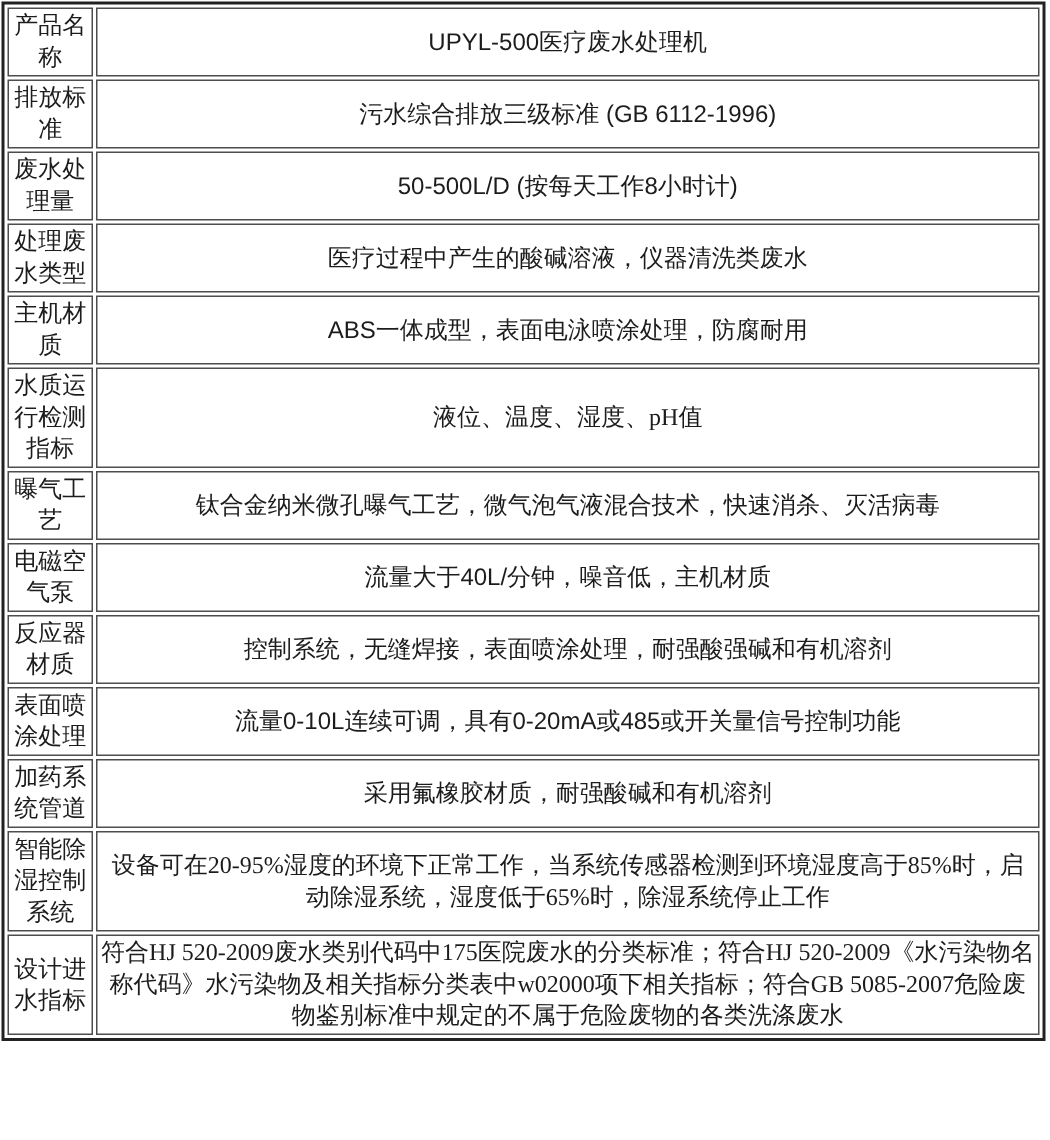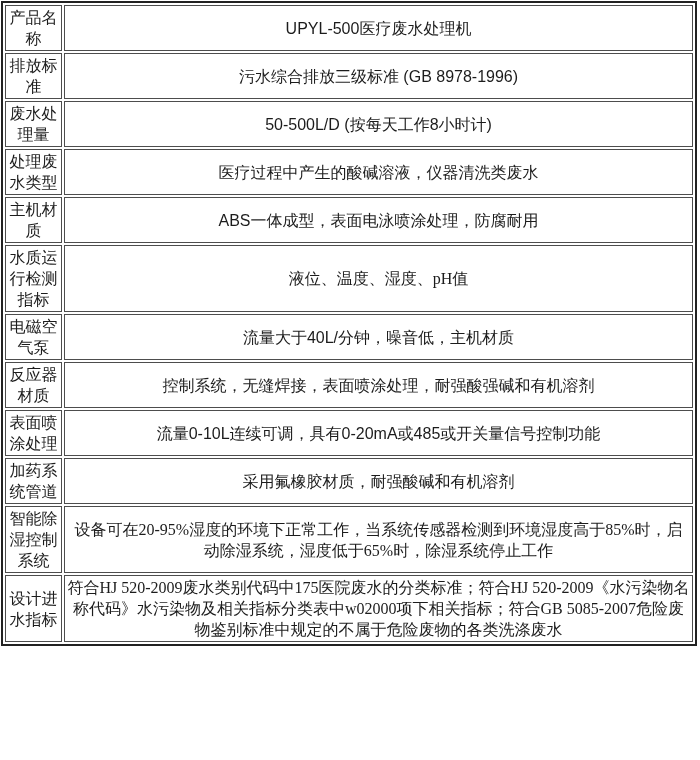--- a/index.html
+++ b/index.html
@@ -46,37 +46,41 @@
     <col class="col-label">
     <col class="col-value">
   </colgroup>
   <tbody>
     <tr class="row-2">
       <td>产品名称</td>
       <td>UPYL-500医疗废水处理机</td>
     </tr>
     <tr class="row-2">
       <td>排放标准</td>
-      <td>污水综合排放三级标准 (GB 8978-1996)</td>
+      <td>污水综合排放三级标准 (GB 6112-1996)</td>
     </tr>
     <tr class="row-2">
       <td>废水处理量</td>
       <td>50-500L/D (按每天工作8小时计)</td>
     </tr>
     <tr class="row-2">
       <td>处理废水类型</td>
       <td>医疗过程中产生的酸碱溶液，仪器清洗类废水</td>
     </tr>
     <tr class="row-2">
       <td>主机材质</td>
       <td>ABS一体成型，表面电泳喷涂处理，防腐耐用</td>
     </tr>
     <tr class="row-3">
       <td>水质运行检测指标</td>
       <td>液位、温度、湿度、pH值</td>
+    </tr>
+    <tr class="row-2">
+      <td>曝气工艺</td>
+      <td>钛合金纳米微孔曝气工艺，微气泡气液混合技术，快速消杀、灭活病毒</td>
     </tr>
     <tr class="row-2">
       <td>电磁空气泵</td>
       <td>流量大于40L/分钟，噪音低，主机材质</td>
     </tr>
     <tr class="row-2">
       <td>反应器材质</td>
       <td>控制系统，无缝焊接，表面喷涂处理，耐强酸强碱和有机溶剂</td>
     </tr>
     <tr class="row-2">

